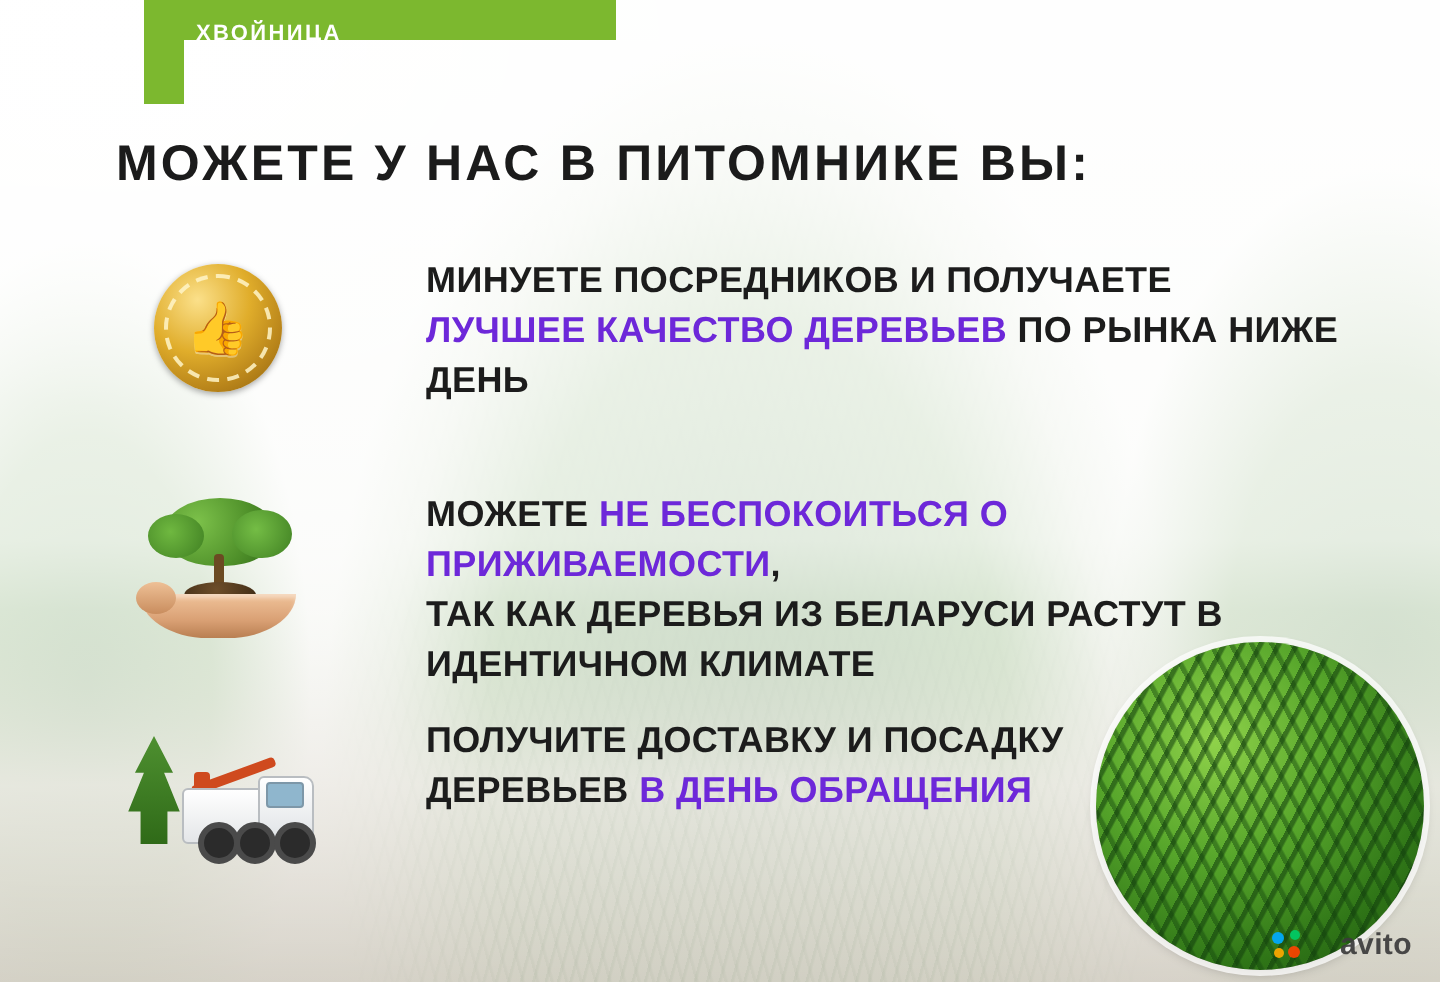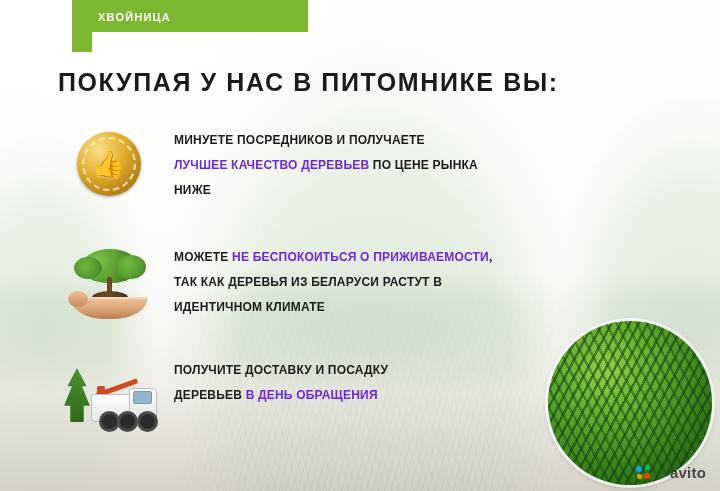--- a/index.html
+++ b/index.html
@@ -50,21 +50,21 @@
     inset: 0;
     background: linear-gradient(to bottom, rgba(255,255,255,0.92) 0%, rgba(255,255,255,0.86) 55%, rgba(255,255,255,0.62) 78%, rgba(255,255,255,0.30) 100%);
   }
 
   
   .tag-bar {
     position: absolute;
     left: 72px;
     top: 0;
     width: 236px;
-    height: 32px;
+    height: 20px;
     background: #7cb82f;
   }
   .tag-bar .tag-text {
     color: #ffffff;
     font-size: 11px;
     font-weight: bold;
     letter-spacing: 1.2px;
     line-height: 34px;
     padding-left: 26px;
     white-space: nowrap;
@@ -102,25 +102,26 @@
 
   .icon-cell {
     width: 130px;
     flex: 0 0 130px;
     display: flex;
     justify-content: center;
     align-items: flex-start;
     padding-top: 4px;
   }
   .txt {
-    font-size: 12px;
+    font-size: 18px;
     font-weight: bold;
     line-height: 25px;
     color: #1c1c1c;
     letter-spacing: .2px;
+    margin-left: 39px;
   }
   .hl { color: #6d28d9; }
 
   
   .medal {
     position: relative;
     width: 64px;
     height: 64px;
     border-radius: 50%;
     background: radial-gradient(circle at 34% 28%, #fbe08a 0%, #e0ad2b 42%, #b8841a 72%, #8a5f0e 100%);
@@ -350,32 +351,32 @@
 
   <div class="bg"></div>
   <div class="bg-texture"></div>
   <div class="veil"></div>
 
   <div class="tag-left-block"></div>
   <div class="tag-bar">
     <div class="tag-text">ХВОЙНИЦА</div>
   </div>
 
-  <div class="headline">ПОКУПАЯ У НАС В ПИТОМНИКЕ ВЫ:</div>
+  <div class="headline">МОЖЕТЕ У НАС В ПИТОМНИКЕ ВЫ:</div>
 
   <div class="row row-1">
     <div class="icon-cell">
       <div class="medal">
         <span class="thumb">👍</span>
       </div>
     </div>
     <div class="txt">
       <span>МИНУЕТЕ ПОСРЕДНИКОВ И ПОЛУЧАЕТЕ</span><br>
-      <span class="hl">ЛУЧШЕЕ КАЧЕСТВО ДЕРЕВЬЕВ</span><span> ПО ЦЕНЕ РЫНКА</span><br>
-      <span>НИЖЕ</span>
+      <span class="hl">ЛУЧШЕЕ КАЧЕСТВО ДЕРЕВЬЕВ</span><span> ПО РЫНКА НИЖЕ</span><br>
+      <span>ДЕНЬ</span>
     </div>
   </div>
 
   <div class="row row-3">
     <div class="icon-cell">
       <div class="truck-wrap">
         <div class="tw-tree"></div>
         <div class="tw-crane"></div>
         <div class="tw-crane2"></div>
         <div class="tw-body"></div>

